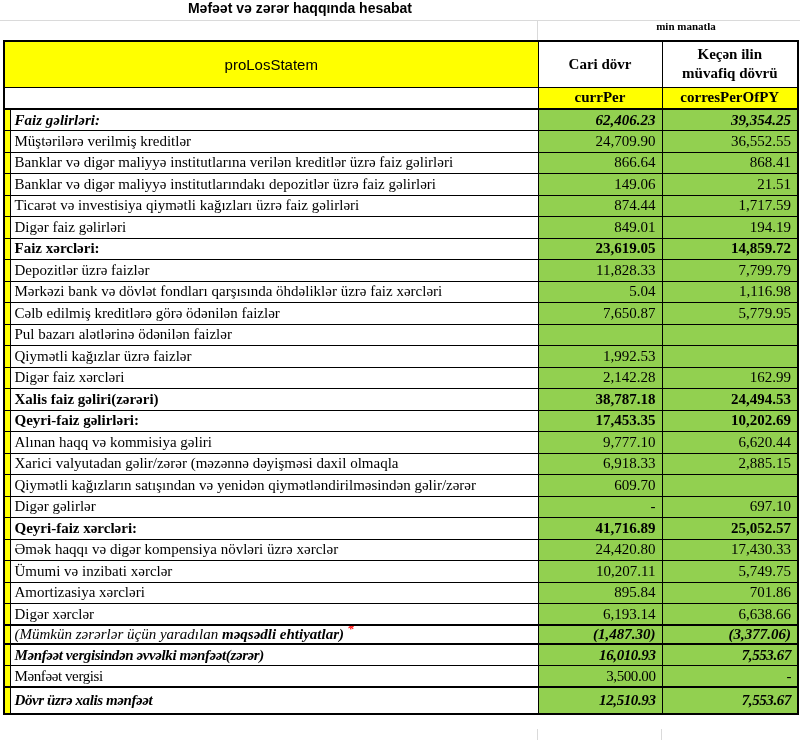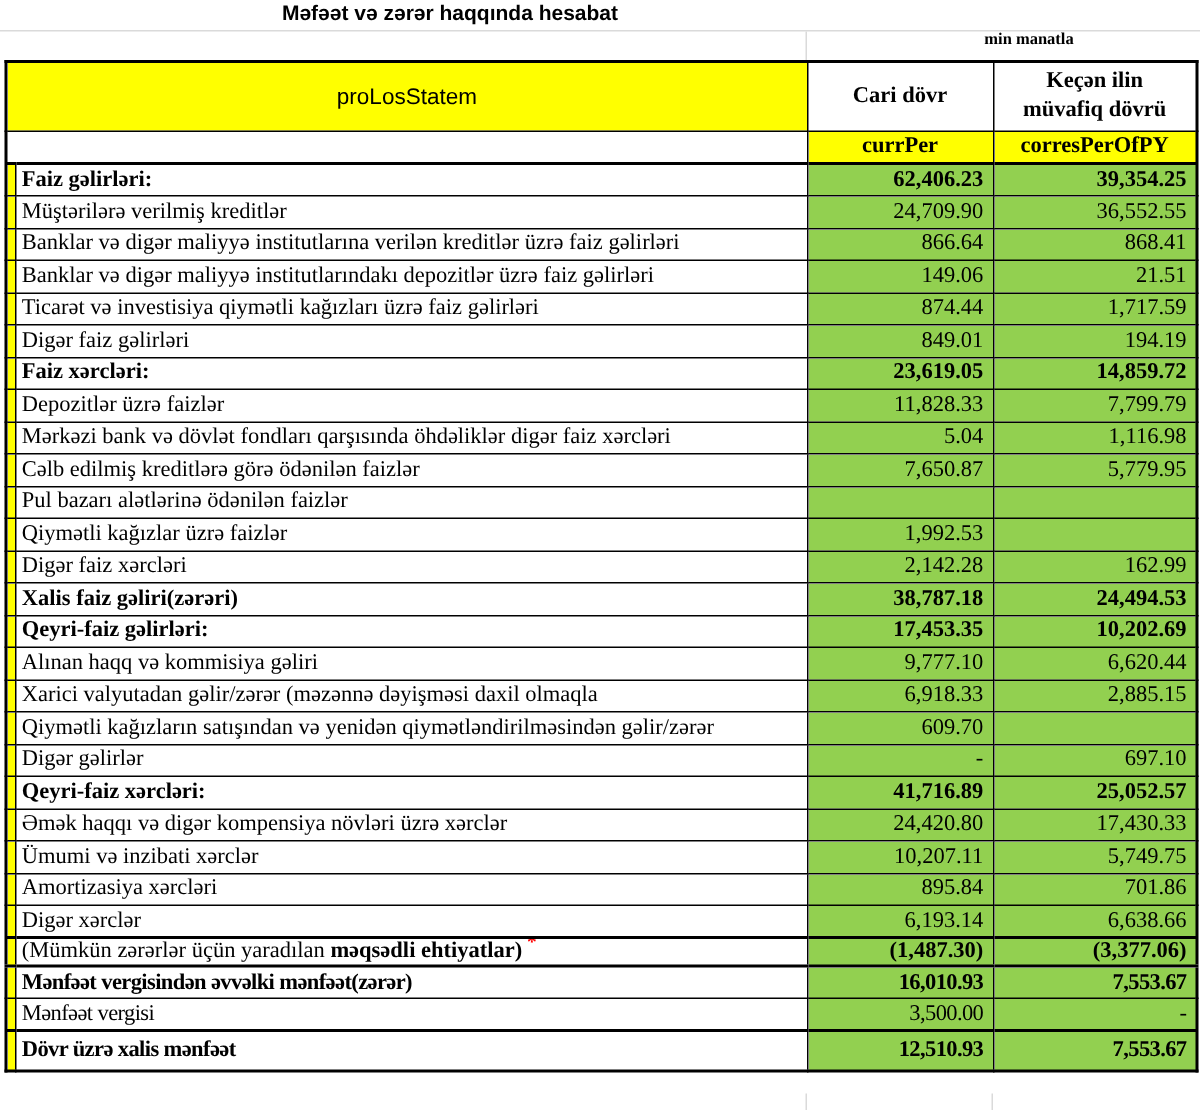--- a/index.html
+++ b/index.html
@@ -34,21 +34,21 @@
 
   tbody tr{height:21.5px;}
   tbody td.stripe{background:#FFFF00;}
   tbody td.lbl{padding:0 2px 0 4px;background:#fff;}
   tbody td.val{background:#92D050;text-align:right;padding-right:6px;}
 
   tr.bold td{font-weight:bold;}
   tr.bold-values td.val{font-weight:bold;}
   tr.tall{height:17px;}
   tr.semi-tall{height:27px;padding-left:40px;}
-  tr.thick-top td{border-top-width:2px;}
+  tr.thick-top td{border-top-width:2px;font-style:italic;}
   tr.alt-font td{letter-spacing:-0.4px;}
   td.dash{padding-right:20px;}
   .bold-part{font-weight:bold;}
   .red-star{color:#FF0000;font-weight:bold;font-size:13px;vertical-align:super;line-height:0;}
 </style>
 </head>
 <body>
 
 <div class="sheet">
 
@@ -127,21 +127,21 @@
     <td class="val">14,859.72</td>
   </tr>
         <tr>
     <td class="stripe"></td>
     <td class="lbl">Depozitlər üzrə faizlər</td>
     <td class="val">11,828.33</td>
     <td class="val">7,799.79</td>
   </tr>
         <tr>
     <td class="stripe"></td>
-    <td class="lbl">Mərkəzi bank və dövlət fondları qarşısında öhdəliklər digər faiz xərcləri</td>
+    <td class="lbl">Mərkəzi bank və dövlət fondları qarşısında öhdəliklər üzrə faiz xərcləri</td>
     <td class="val">5.04</td>
     <td class="val">1,116.98</td>
   </tr>
         <tr>
     <td class="stripe"></td>
     <td class="lbl">Cəlb edilmiş kreditlərə görə ödənilən faizlər</td>
     <td class="val">7,650.87</td>
     <td class="val">5,779.95</td>
   </tr>
         <tr>

